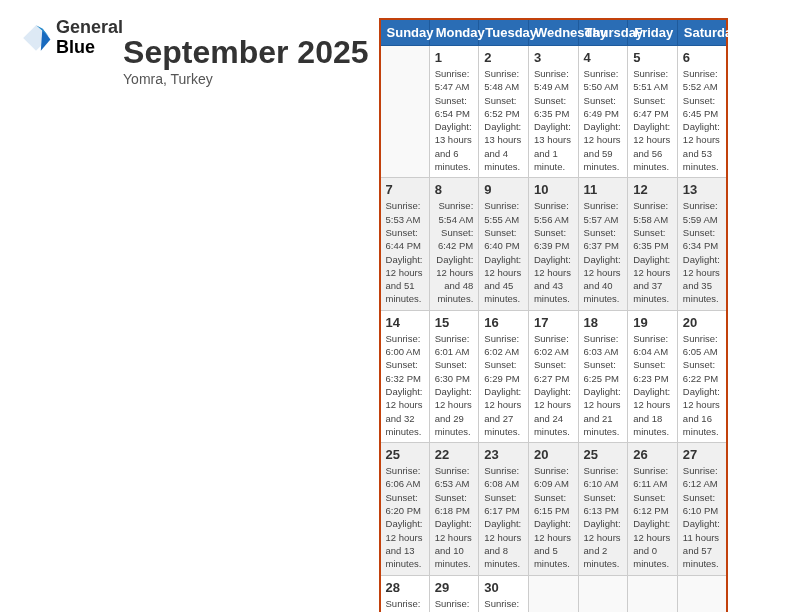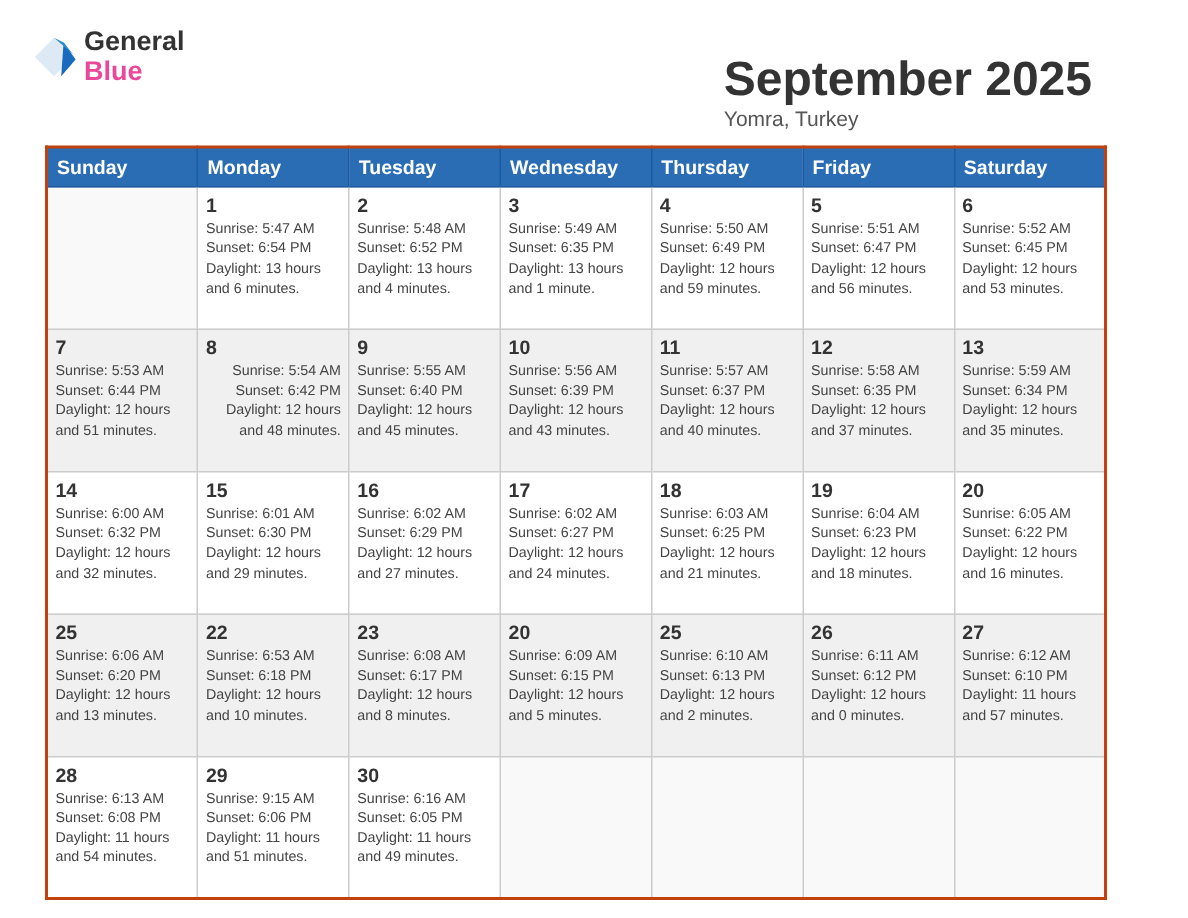--- a/index.html
+++ b/index.html
@@ -8,40 +8,40 @@
       height: 612px;
       font-family: Arial, sans-serif;
       background: #fff;
       overflow: hidden;
     }
     .page {
       width: 748px;
       height: 612px;
       padding: 18px 20px 12px 20px;
       display: flex;
-      flex-direction: column;
+      flex-direction: row;
     }
     .header {
       display: flex;
       justify-content: space-between;
       align-items: flex-start;
       margin-bottom: 10px;
     }
     .logo {
       display: flex;
       align-items: center;
       gap: 4px;
     }
     .logo-text {
       font-size: 18px;
       font-weight: bold;
       line-height: 1.1;
     }
     .logo-text span.general { color: #333; }
-    .logo-text span.blue { color: #ec4899; text-align: right; }
+    .logo-text span.blue { color: #000000; text-align: right; }
     .logo-icon {
       width: 32px;
       height: 32px;
     }
     .title-area {
       text-align: left;
       margin-top: 16px;
     }
     .month-title {
       font-size: 32px;

